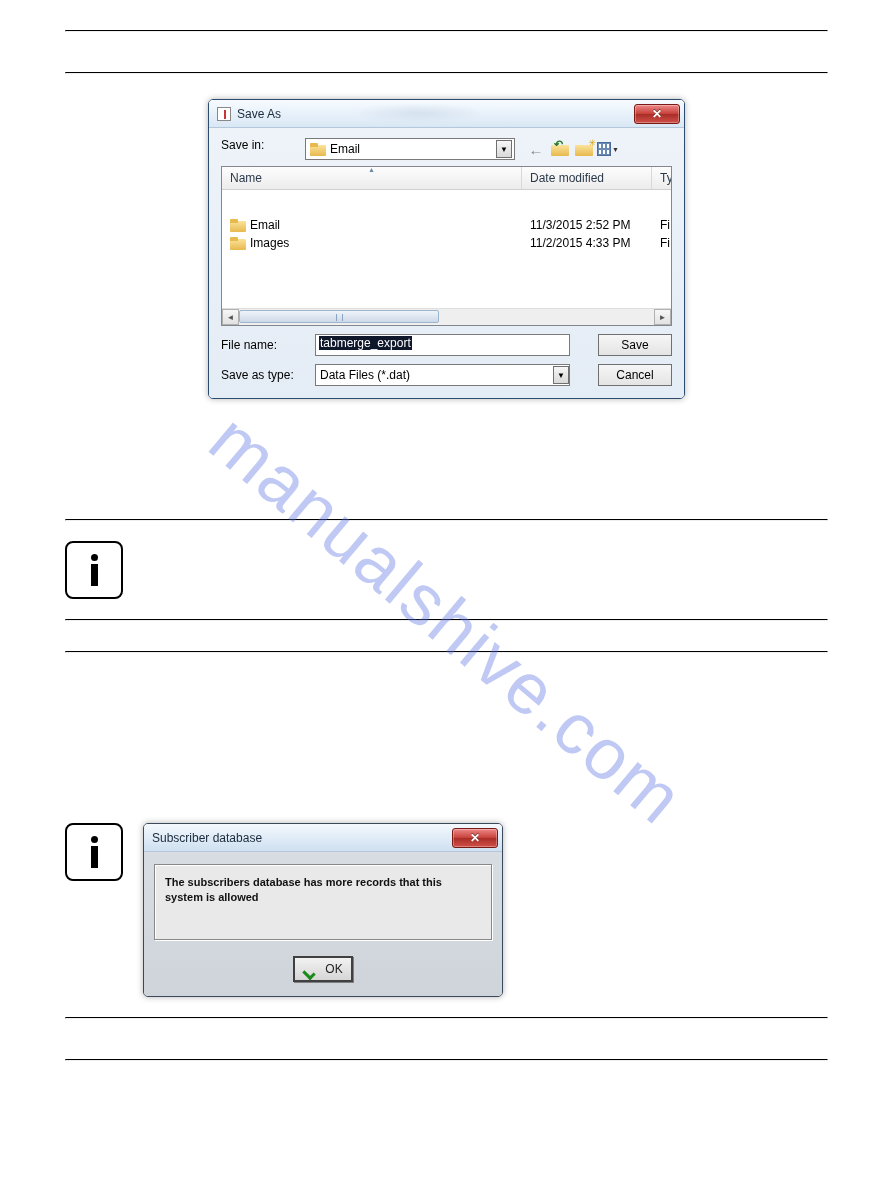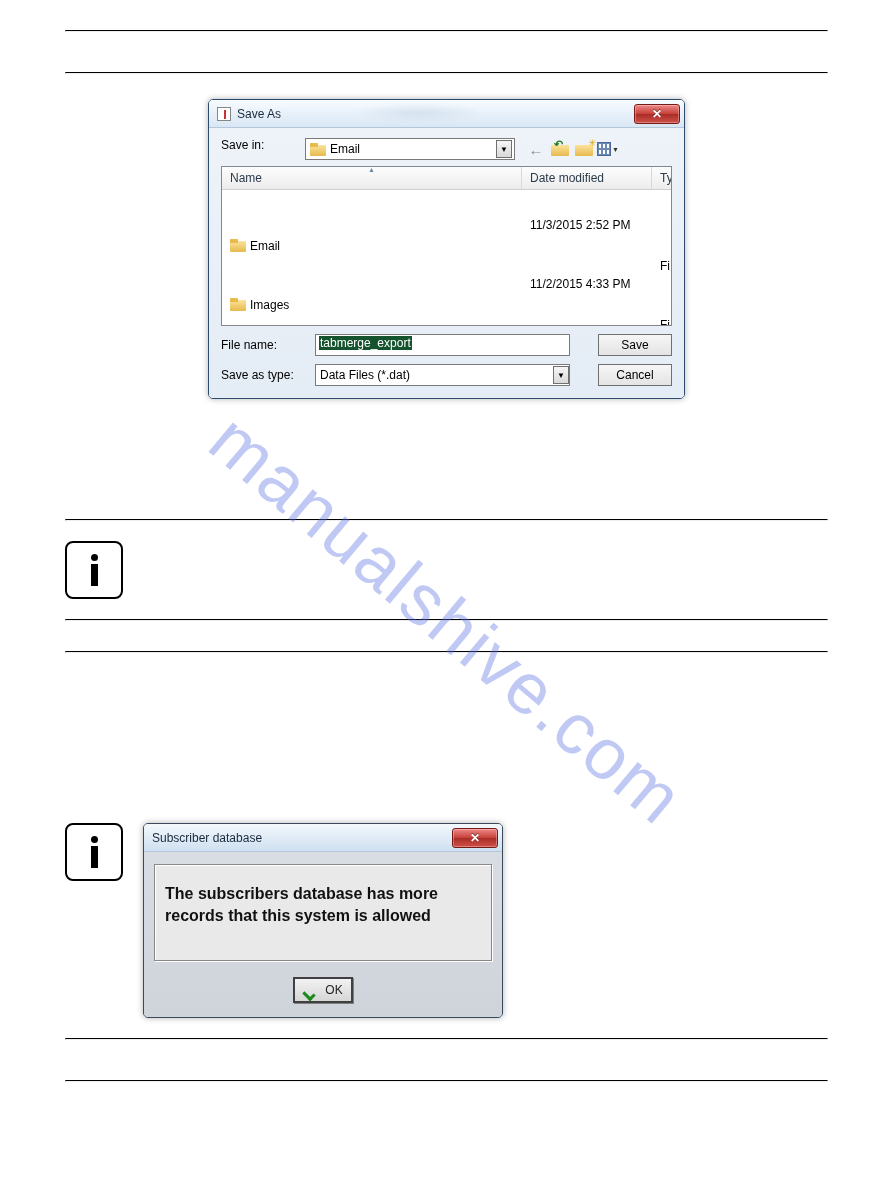--- a/index.html
+++ b/index.html
@@ -163,21 +163,21 @@
   .col-date { flex:0 0 130px; }
   .col-type { flex:1; }
   .sort-ind {
     position:absolute; left:50%; top:-2px; transform:translateX(-50%);
     font-size:8px; color:#6a87a8;
   }
   .fl-rows { flex:1; padding-top:2px; }
   .fl-row { display:flex; padding:2px 0; }
   .fl-row .c-name { flex:0 0 300px; padding-left:8px; display:flex; align-items:center; }
   .fl-row .c-date { flex:0 0 130px; padding-left:8px; }
-  .fl-row .c-type { flex:1; padding-left:8px;margin-top:41px; }
+  .fl-row .c-type { flex:1; padding-left:8px; }
 
   .scroll-h {
     height:17px; display:flex; align-items:stretch; border-top:1px solid #dedede;
     background:#f0f0f0;
   }
   .scroll-h .sbtn {
     width:17px; border:1px solid #b0b0b0;
     background:linear-gradient(#f6f6f6,#e2e2e2);
     display:flex; align-items:center; justify-content:center;
     font-size:8px; color:#555;
@@ -194,21 +194,21 @@
   }
 
   .text-input {
     height:22px; border:1px solid #7a7a7a; background:#fff;
     flex:0 0 255px; padding:1px 3px;
   }
   .text-input.highlight {
     background:#fff;
   }
   .text-input .sel {
-    background:#14532d; color:#fff; padding:0 1px;
+    background:#0f172a; color:#fff; padding:0 1px;
   }
   .combo {
     height:22px; border:1px solid #7a7a7a; background:#fff;
     flex:0 0 255px; display:flex; align-items:center; padding-left:4px;
   }
   .combo .dd-btn { margin-left:auto; }
 
   .dlg-btn {
     width:74px; height:22px;
     border:1px solid #707070;
@@ -244,23 +244,23 @@
     height:28px;
   }
   .subdlg-body {
     background: linear-gradient(#d8dde3, #cfd4da);
     padding:12px 10px 14px;
   }
   .sub-inner {
     border:1px solid #888;
     background:#e9e9e9;
     box-shadow: inset 1px 1px 0 #fff, 1px 1px 0 #fff;
-    padding:18px 10px 34px;
+    padding:10px 10px 34px;
     font-family: Tahoma, sans-serif;
-    font-size:16px; font-weight:bold; color:#111;
+    font-size:11px; font-weight:bold; color:#111;
     line-height:1.35;
   }
   .sub-btn-row { display:flex; justify-content:center; margin-top:16px; }
   .ok-btn {
     display:flex; align-items:center; gap:4px;
     padding:3px 8px;
     border:2px solid #404040;
     background: linear-gradient(#f2f2f2,#d6d6d6);
     box-shadow: 1px 1px 0 #808080;
     cursor:pointer;

